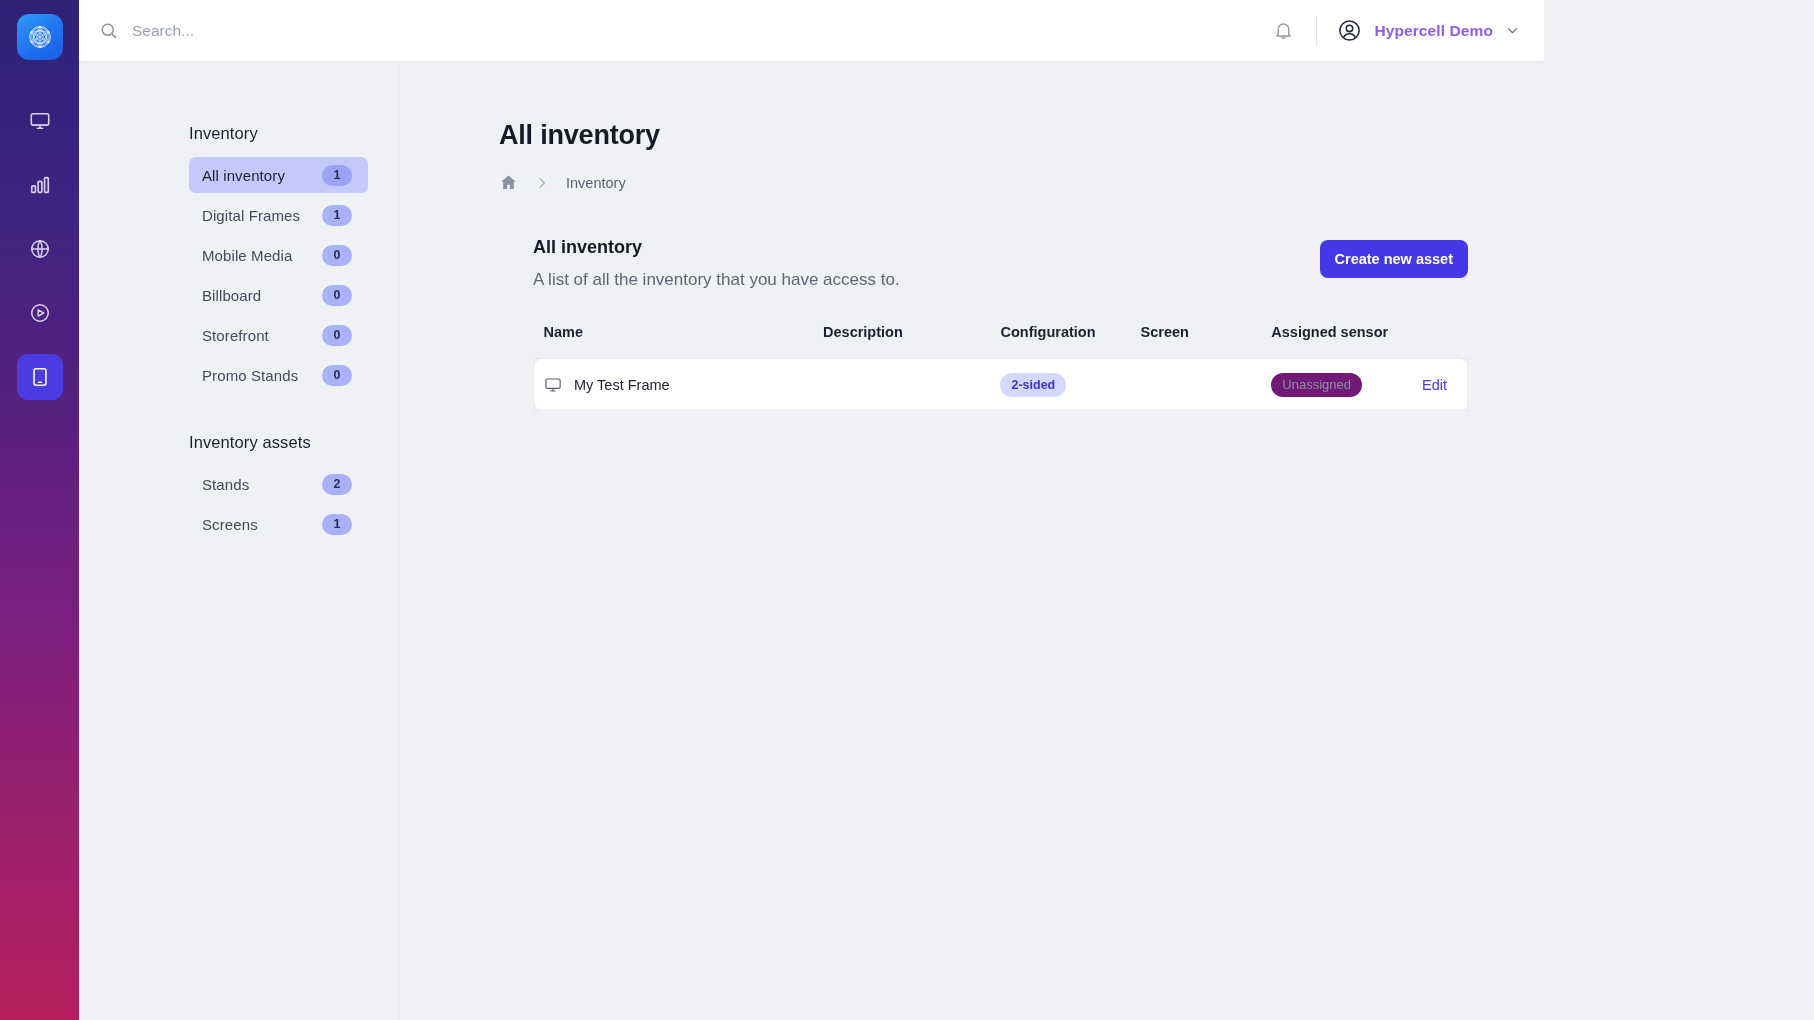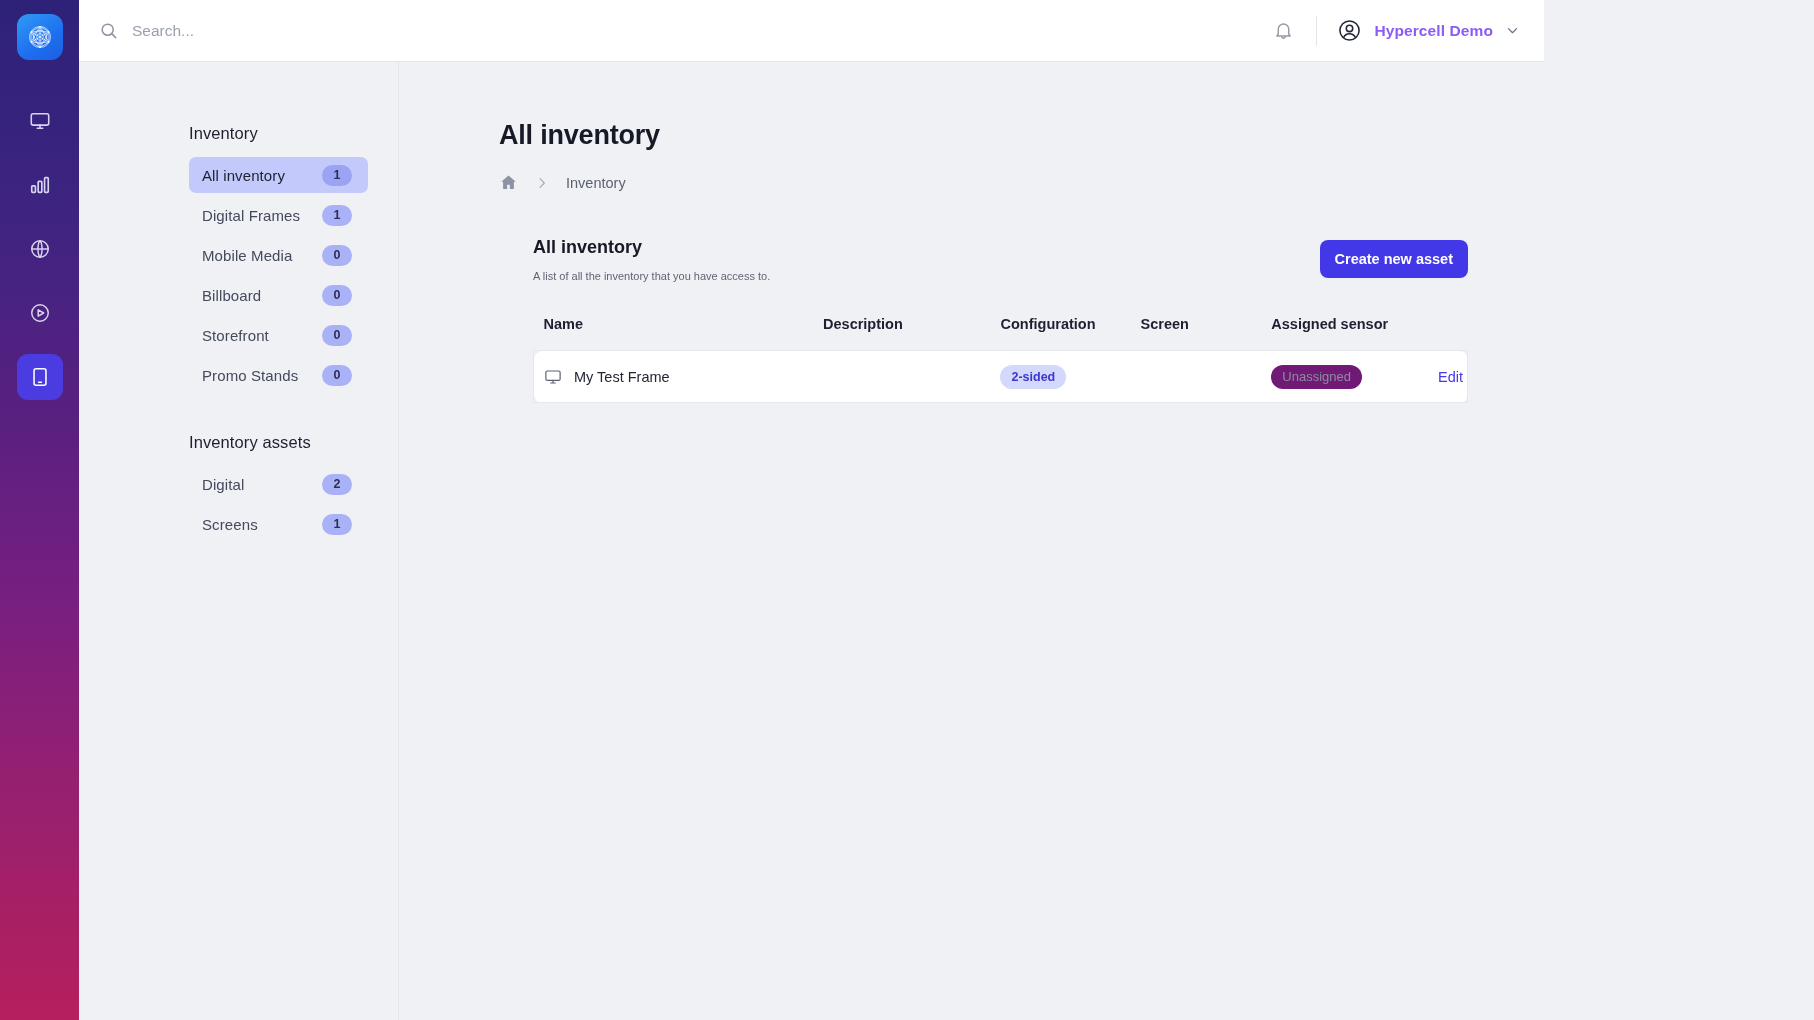--- a/index.html
+++ b/index.html
@@ -91,21 +91,21 @@
   .main { flex: 1; min-width: 0; padding: 58px 76px 0 100px; overflow: hidden; }
   .page-title { font-size: 27px; font-weight: bold; color: #161926; letter-spacing: -.2px; }
   .breadcrumb { display: flex; align-items: center; gap: 16px; margin-top: 22px; }
   .crumb-text { font-size: 14.5px; color: #5a6170; cursor: pointer; }
 
   .section-head {
     display: flex; align-items: flex-start; justify-content: space-between;
     margin-top: 45px; padding-left: 34px;
   }
   .section-title { font-size: 18px; font-weight: bold; color: #161926; }
-  .section-sub { font-size: 11px; color: #5f6574; margin-top: 12px; }
+  .section-sub { font-size: 17px; color: #5f6574; margin-top: 12px; }
   .btn-primary {
     background: #4338e8; color: #ffffff; border: none; border-radius: 8px;
     font-family: "Liberation Sans", sans-serif;
     font-size: 14.5px; font-weight: bold;
     padding: 0 15px; height: 38px; cursor: pointer; white-space: nowrap;
     margin-top: 3px;
   }
 
   
   .table-wrap { margin-top: 34px; padding-left: 34px; }
@@ -131,21 +131,21 @@
   .name-text { font-size: 14.5px; color: #222634; }
   .pill {
     display: inline-flex; align-items: center; justify-content: center;
     height: 24px; padding: 0 11px; border-radius: 12px;
     font-size: 12.5px; font-weight: bold;
   }
   .pill-config { background: #d4d8fc; color: #3b36cc; }
   .pill-unassigned { background: #701a75; color: #8a8f9e; font-weight: normal; font-size: 13px; }
   .edit-link {
     font-size: 14.5px; color: #4338e8; cursor: pointer; text-align: right;
-    display: block; padding-right: 4px;
+    display: block; padding-right: 20px;
   }
 </style>
 </head>
 <body>
 
 <div class="app">
 
   <nav class="rail">
     <div class="logo">
       <svg width="30" height="30" viewBox="0 0 40 40" fill="none" stroke="#ffffff" stroke-width="0.9">
@@ -259,21 +259,21 @@
           </li>
           <li class="nav-item">
             <span class="nav-label">Promo Stands</span>
             <span class="nav-badge">0</span>
           </li>
         </ul>
 
         <div class="nav-heading second">Inventory assets</div>
         <ul class="nav-list">
           <li class="nav-item">
-            <span class="nav-label">Digital</span>
+            <span class="nav-label">Stands</span>
             <span class="nav-badge">2</span>
           </li>
           <li class="nav-item">
             <span class="nav-label">Screens</span>
             <span class="nav-badge">1</span>
           </li>
         </ul>
       </aside>
 
       <main class="main">

